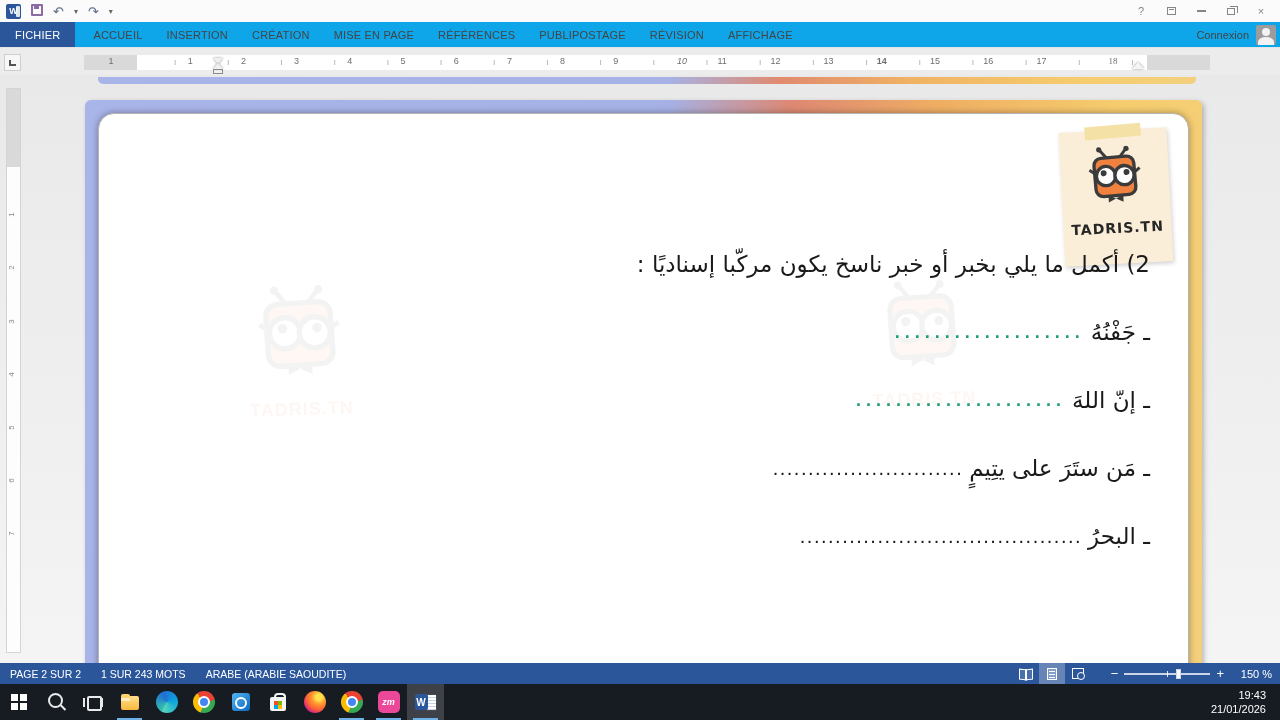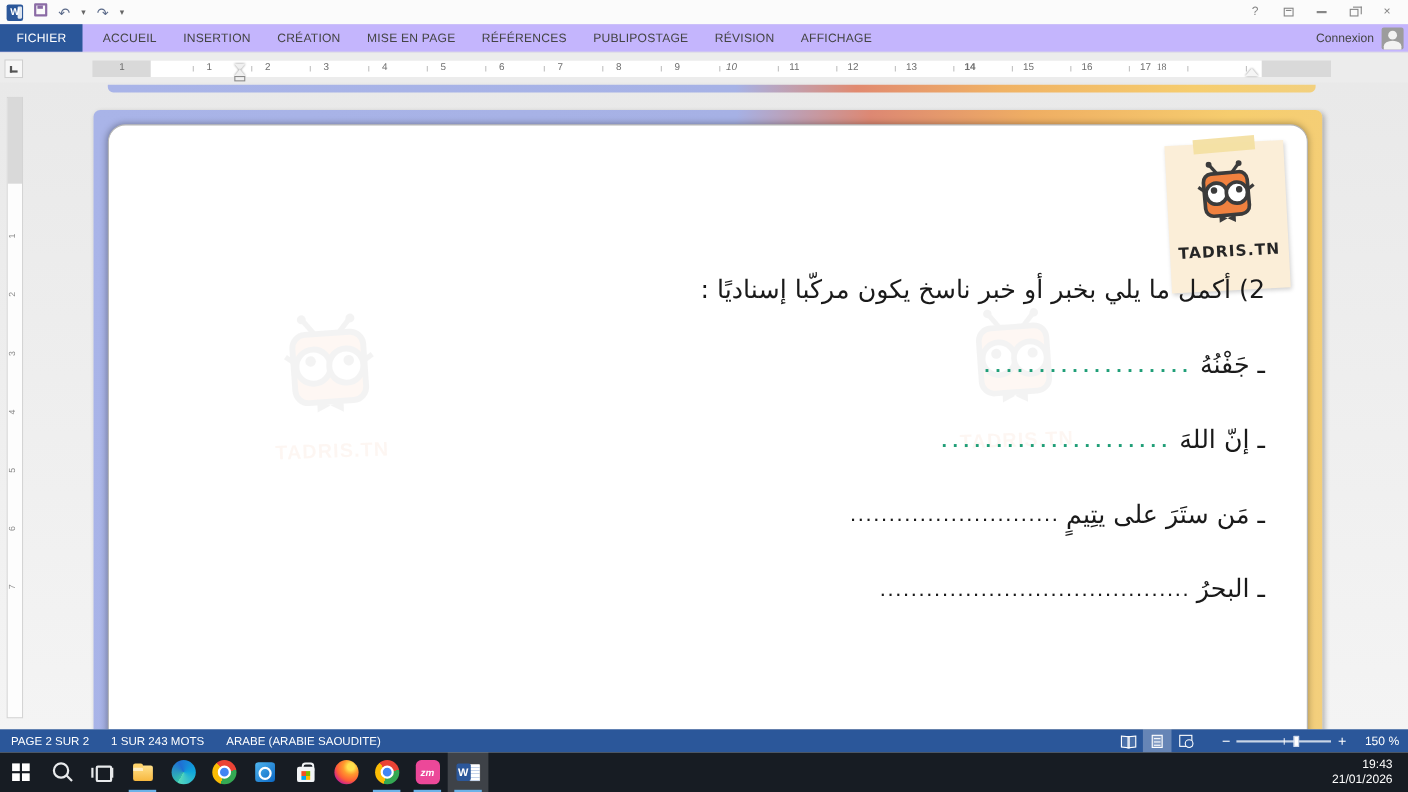--- a/index.html
+++ b/index.html
@@ -18,21 +18,21 @@
   .qat-small{font-size:8px;color:#666;}
   .title-text{position:absolute;left:0;right:0;text-align:center;font-size:11px;color:#8f8f8f;pointer-events:none;}
   .wctrls{margin-left:auto;display:flex;align-items:center;gap:4px;padding-right:6px;z-index:2;}
   .wc{width:26px;height:18px;display:flex;align-items:center;justify-content:center;font-size:11px;color:#868686;}
   .wc .min{width:9px;height:1px;border-bottom:2px solid #868686;display:block;}
   .wc .restore{width:8px;height:7px;border:1px solid #868686;position:relative;display:block;}
   .wc .restore::before{content:"";position:absolute;left:2px;top:-3px;width:7px;height:6px;border:1px solid #868686;border-bottom:none;border-left:none;}
   .wc .ribopt{width:9px;height:8px;border:1px solid #868686;position:relative;display:block;}
   .wc .ribopt::before{content:"";position:absolute;left:1px;top:1px;width:5px;height:1px;background:#868686;}
   
-  .tabsbar{position:absolute;left:0;top:22px;width:1280px;height:26px;background:#c4b5fd;display:flex;align-items:stretch;border-bottom:1px solid #e4e4e4;}
+  .tabsbar{position:absolute;left:0;top:22px;width:1280px;height:26px;background:#0ea5e9;display:flex;align-items:stretch;border-bottom:1px solid #e4e4e4;}
   .rtab{display:flex;align-items:center;padding:0 12px;font-size:11px;color:#444;letter-spacing:.2px;}
   .rtab.active-file{background:#2b579a;color:#fff;padding:0 15px;margin-right:6px;}
   .connexion{margin-left:auto;display:flex;align-items:center;gap:7px;padding-right:4px;font-size:11px;color:#444;}
   .avatar{width:20px;height:20px;background:#9c9c9c;border-radius:2px;position:relative;overflow:hidden;}
   .avatar::before{content:"";position:absolute;left:6px;top:3px;width:8px;height:8px;border-radius:50%;background:#f2f2f2;}
   .avatar::after{content:"";position:absolute;left:2px;top:12px;width:16px;height:10px;border-radius:50% 50% 0 0;background:#f2f2f2;}
   
   .rulerrow{position:absolute;left:0;top:48px;width:1280px;height:27px;background:#ececec;}
   .tabsel{position:absolute;left:4px;top:6px;width:17px;height:17px;background:#f7f7f7;border:1px solid #cfcfcf;display:flex;align-items:center;justify-content:center;}
   .tabsel i{width:7px;height:6px;border-left:2px solid #555;border-bottom:2px solid #555;display:block;}
@@ -193,29 +193,29 @@
 
       <span class="hnum" style="left: 97.2px;">1</span>
           <span class="hnum" style="left: 150.4px;">2</span>
           <span class="hnum" style="left: 203.6px;">3</span>
           <span class="hnum" style="left: 256.8px;">4</span>
           <span class="hnum" style="left: 310px;">5</span>
           <span class="hnum" style="left: 363.2px;">6</span>
           <span class="hnum" style="left: 416.4px;">7</span>
           <span class="hnum" style="left: 469.6px;">8</span>
           <span class="hnum" style="left: 522.8px;">9</span>
-          <span class="hnum" style="left: 572px; font-style: italic;">10</span>
+          <span class="hnum" style="left: 589px; font-style: italic;">10</span>
           <span class="hnum" style="left: 629.2px;">11</span>
           <span class="hnum" style="left: 682.4px;">12</span>
           <span class="hnum" style="left: 735.6px;">13</span>
           <span class="hnum" style="left: 788.8px; font-weight: bold;">14</span>
           <span class="hnum" style="left: 842px;">15</span>
           <span class="hnum" style="left: 895.2px;">16</span>
           <span class="hnum" style="left: 948.4px;">17</span>
-          <span class="hnum" style="left: 963px; font-family: Liberation Serif, serif;">18</span>
+          <span class="hnum" style="left: 1020px; font-family: Liberation Serif, serif;">18</span>
         </div>
       <div class="ind">
           <i class="t1"></i>
           <i class="t2"></i>
           <i class="bx"></i>
         </div>
       <div class="rind"></div>
     </div>
   </div>
 

